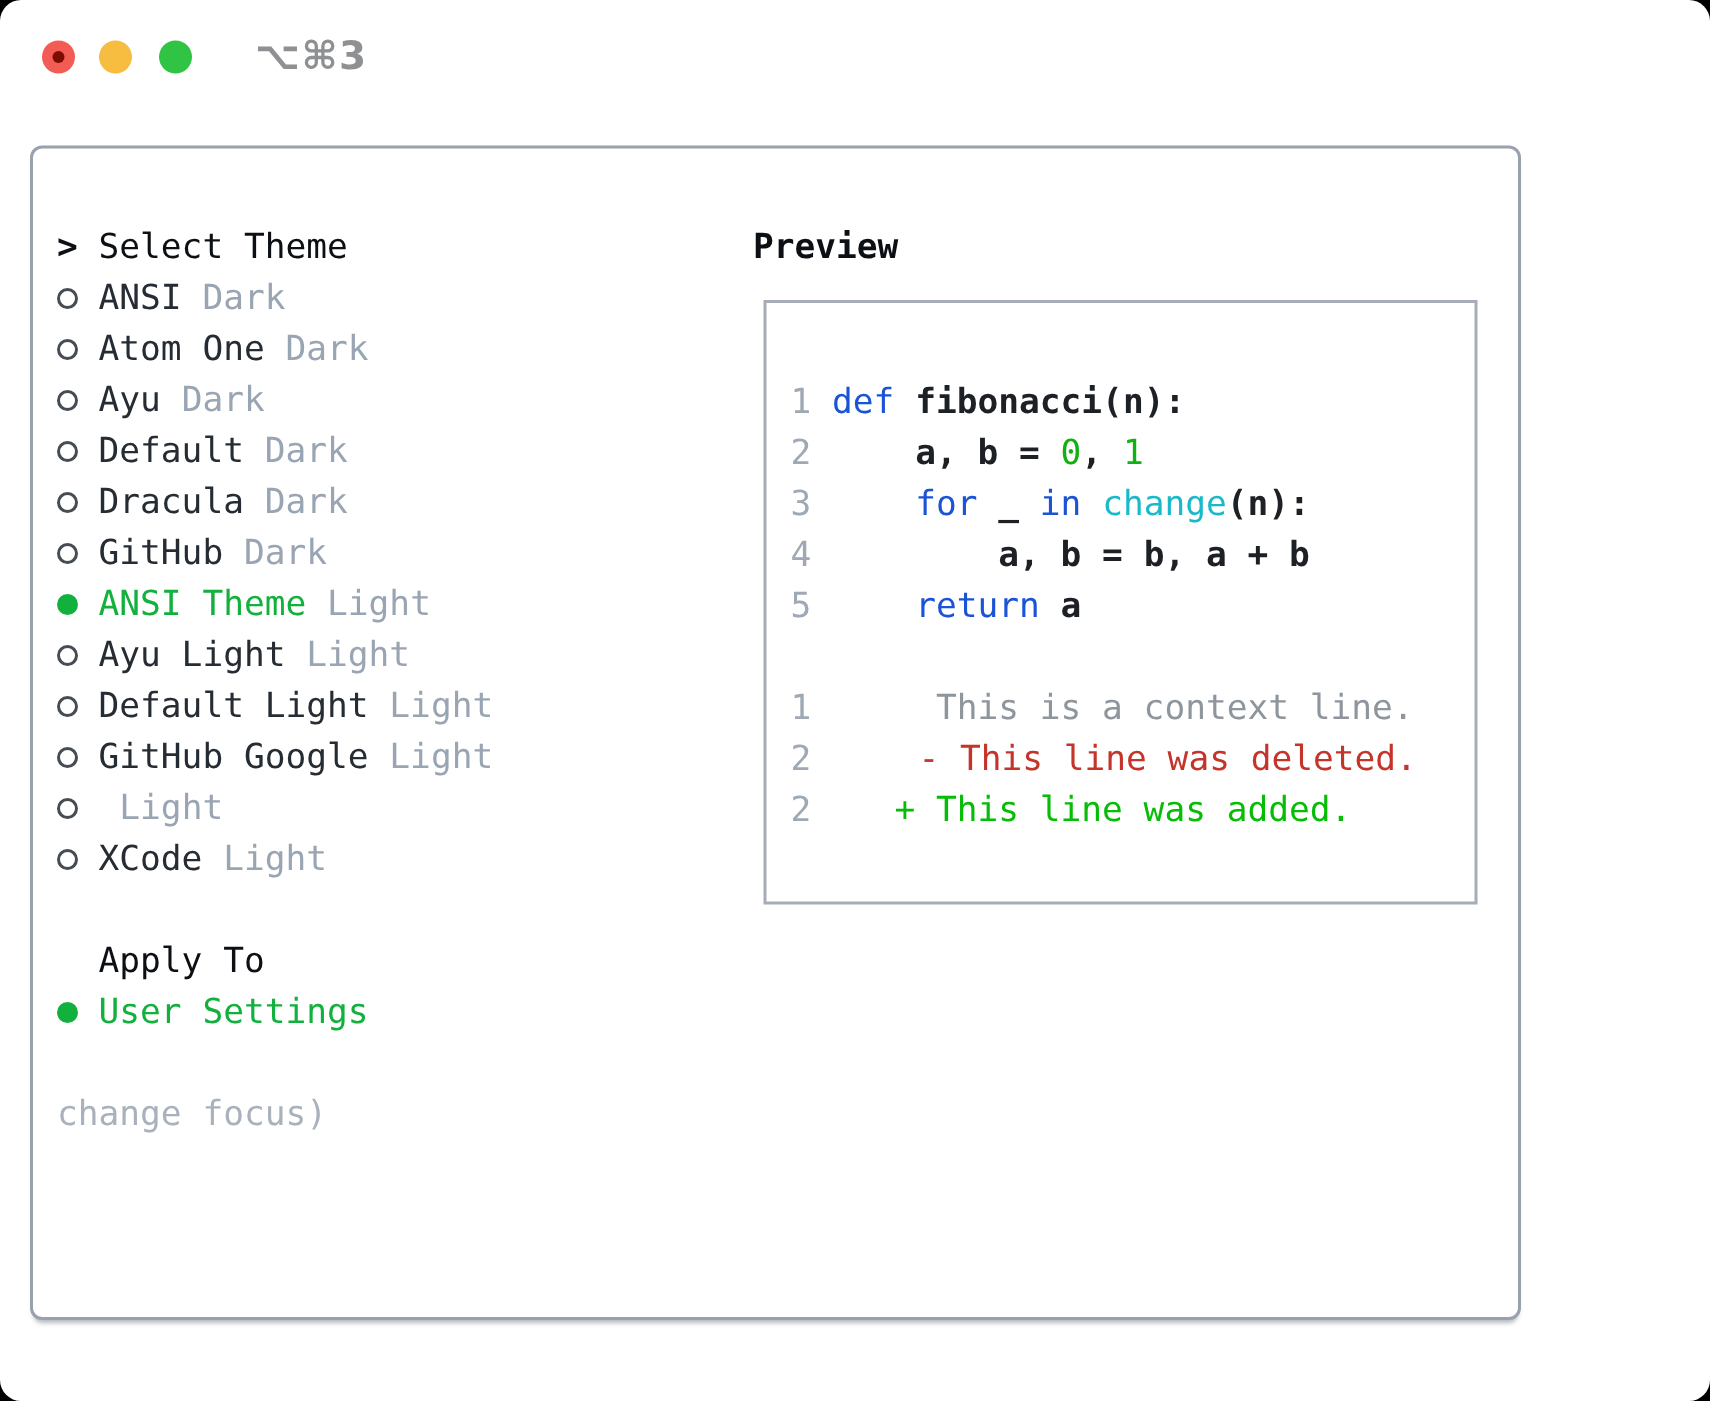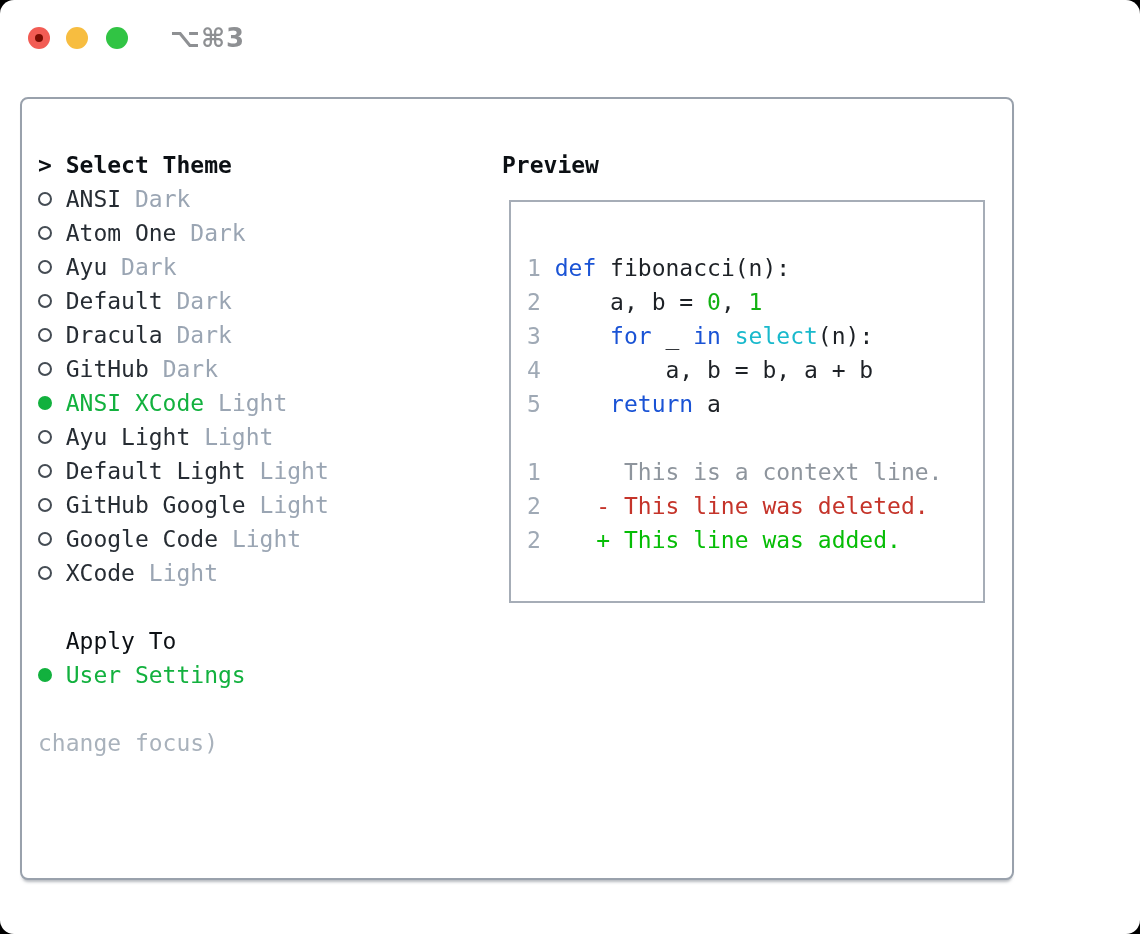--- a/index.html
+++ b/index.html
@@ -17,43 +17,43 @@
           font-size:26px;line-height:30px;font-weight:bold;color:var(--title-gray);letter-spacing:1px;}
   
   .panel{position:absolute;left:20px;top:97px;width:994px;height:783px;box-sizing:border-box;
          border:2px solid var(--panel-border);border-radius:8px;background:#fff;
          box-shadow:0 4px 3px -2px rgba(110,118,128,.5);}
   .leftcol{position:absolute;left:16px;top:49px;font-size:23px;line-height:34px;}
   .row{height:34px;display:flex;align-items:center;white-space:pre;}
   .row.blank{height:34px;}
   .gutter{display:inline-flex;width:27.7px;align-items:center;flex:none;}
   .prompt{font-weight:bold;color:var(--header-text);}
-  .hdr{font-weight:bold;color:var(--header-text);}
+  .hdr{font-weight:normal;color:var(--header-text);}
   .circle{width:14px;height:14px;border:2.5px solid var(--circle-stroke);border-radius:50%;
           box-sizing:border-box;display:inline-block;}
   .circle.sel{background:var(--accent-green);border-color:var(--accent-green);}
   .iname{color:var(--item-text);}
   .iname.sel{color:var(--accent-green);}
   .tag{color:var(--tag-gray);text-align:right;}
   .applyhdr{color:var(--header-text);}
   .row.help{color:var(--help-gray);}
   
   .prevlabel{position:absolute;left:480px;top:49px;height:34px;line-height:34px;
              font-size:23px;font-weight:bold;color:var(--header-text);}
   .prevbox{position:absolute;left:487px;top:101px;width:476px;height:403px;box-sizing:border-box;
            border:2px solid var(--preview-border);background:#fff;}
   pre.code{margin:0;position:absolute;left:16px;top:49px;
            font-family:"DejaVu Sans Mono",monospace;font-size:23px;line-height:34px;}
   .ln{color:var(--ln-gray);}
   .tok-kw{color:var(--kw-blue);}
   .tok-fn{color:var(--fn-cyan);}
   .tok-num{color:var(--num-green);}
-  .tok-pl{color:var(--code-text);}
+  .tok-pl{color:var(--code-text);font-weight:bold;}
   .tok-ctx{color:var(--ctx-gray);}
-  .tok-del{color:var(--del-red);}
+  .tok-del{color:var(--del-red);margin-left:16px;}
   .tok-add{color:var(--add-green);}
 </style>
 </head>
 <body>
 
 <div class="window">
   <span class="light red">
     <span class="reddot"></span>
   </span>
   <span class="light yellow"></span>
@@ -65,45 +65,45 @@
       <div class="row">
         <span class="gutter prompt">&gt;</span><span class="hdr">Select Theme</span>
       </div>
       <div id="theme-items">
           <div class="row theme"><span class="gutter"><span class="circle"></span></span><span class="iname">ANSI</span><span> </span><span class="tag">Dark</span></div>
           <div class="row theme"><span class="gutter"><span class="circle"></span></span><span class="iname">Atom One</span><span> </span><span class="tag">Dark</span></div>
           <div class="row theme"><span class="gutter"><span class="circle"></span></span><span class="iname">Ayu</span><span> </span><span class="tag">Dark</span></div>
           <div class="row theme"><span class="gutter"><span class="circle"></span></span><span class="iname">Default</span><span> </span><span class="tag">Dark</span></div>
           <div class="row theme"><span class="gutter"><span class="circle"></span></span><span class="iname">Dracula</span><span> </span><span class="tag">Dark</span></div>
           <div class="row theme"><span class="gutter"><span class="circle"></span></span><span class="iname">GitHub</span><span> </span><span class="tag">Dark</span></div>
-          <div class="row theme"><span class="gutter"><span class="circle sel"></span></span><span class="iname sel">ANSI XCode</span><span> </span><span class="tag">Light</span></div>
+          <div class="row theme"><span class="gutter"><span class="circle sel"></span></span><span class="iname sel">ANSI Theme</span><span> </span><span class="tag">Light</span></div>
           <div class="row theme"><span class="gutter"><span class="circle"></span></span><span class="iname">Ayu Light</span><span> </span><span class="tag">Light</span></div>
           <div class="row theme"><span class="gutter"><span class="circle"></span></span><span class="iname">Default Light</span><span> </span><span class="tag">Light</span></div>
           <div class="row theme"><span class="gutter"><span class="circle"></span></span><span class="iname">GitHub Google</span><span> </span><span class="tag">Light</span></div>
-          <div class="row theme"><span class="gutter"><span class="circle"></span></span><span class="iname">Google Code</span><span> </span><span class="tag">Light</span></div>
+          <div class="row theme"><span class="gutter"><span class="circle"></span></span><span> </span><span class="tag">Light</span></div>
           <div class="row theme"><span class="gutter"><span class="circle"></span></span><span class="iname">XCode</span><span> </span><span class="tag">Light</span></div>
         </div>
       <div class="row blank"></div>
       <div class="row">
         <span class="gutter"></span><span class="applyhdr">Apply To</span>
       </div>
       <div id="apply-items">
           <div class="row apply"><span class="gutter"><span class="circle sel"></span></span><span class="iname sel">User Settings</span></div>
         </div>
       <div class="row blank"></div>
       <div id="help-lines">
           <div class="row help">change focus)</div>
         </div>
     </div>
 
     <div class="prevlabel">Preview</div>
     <div class="prevbox">
       <pre class="code" id="codepre"><span class="ln">1</span> <span class="tok-kw">def</span><span class="tok-pl"> fibonacci(n):</span>
 <span class="ln">2</span> <span class="tok-pl">    a, b = </span><span class="tok-num">0</span><span class="tok-pl">, </span><span class="tok-num">1</span>
-<span class="ln">3</span> <span class="tok-pl">    </span><span class="tok-kw">for</span><span class="tok-pl"> _ </span><span class="tok-kw">in</span><span class="tok-pl"> </span><span class="tok-fn">select</span><span class="tok-pl">(n):</span>
+<span class="ln">3</span> <span class="tok-pl">    </span><span class="tok-kw">for</span><span class="tok-pl"> _ </span><span class="tok-kw">in</span><span class="tok-pl"> </span><span class="tok-fn">change</span><span class="tok-pl">(n):</span>
 <span class="ln">4</span> <span class="tok-pl">        a, b = b, a + b</span>
 <span class="ln">5</span> <span class="tok-pl">    </span><span class="tok-kw">return</span><span class="tok-pl"> a</span>
 
 <span class="ln">1</span>    <span class="tok-ctx">  This is a context line.</span>
 <span class="ln">2</span>    <span class="tok-del">- This line was deleted.</span>
 <span class="ln">2</span>    <span class="tok-add">+ This line was added.</span>
 </pre>
     </div>
   </div>
 </div>

